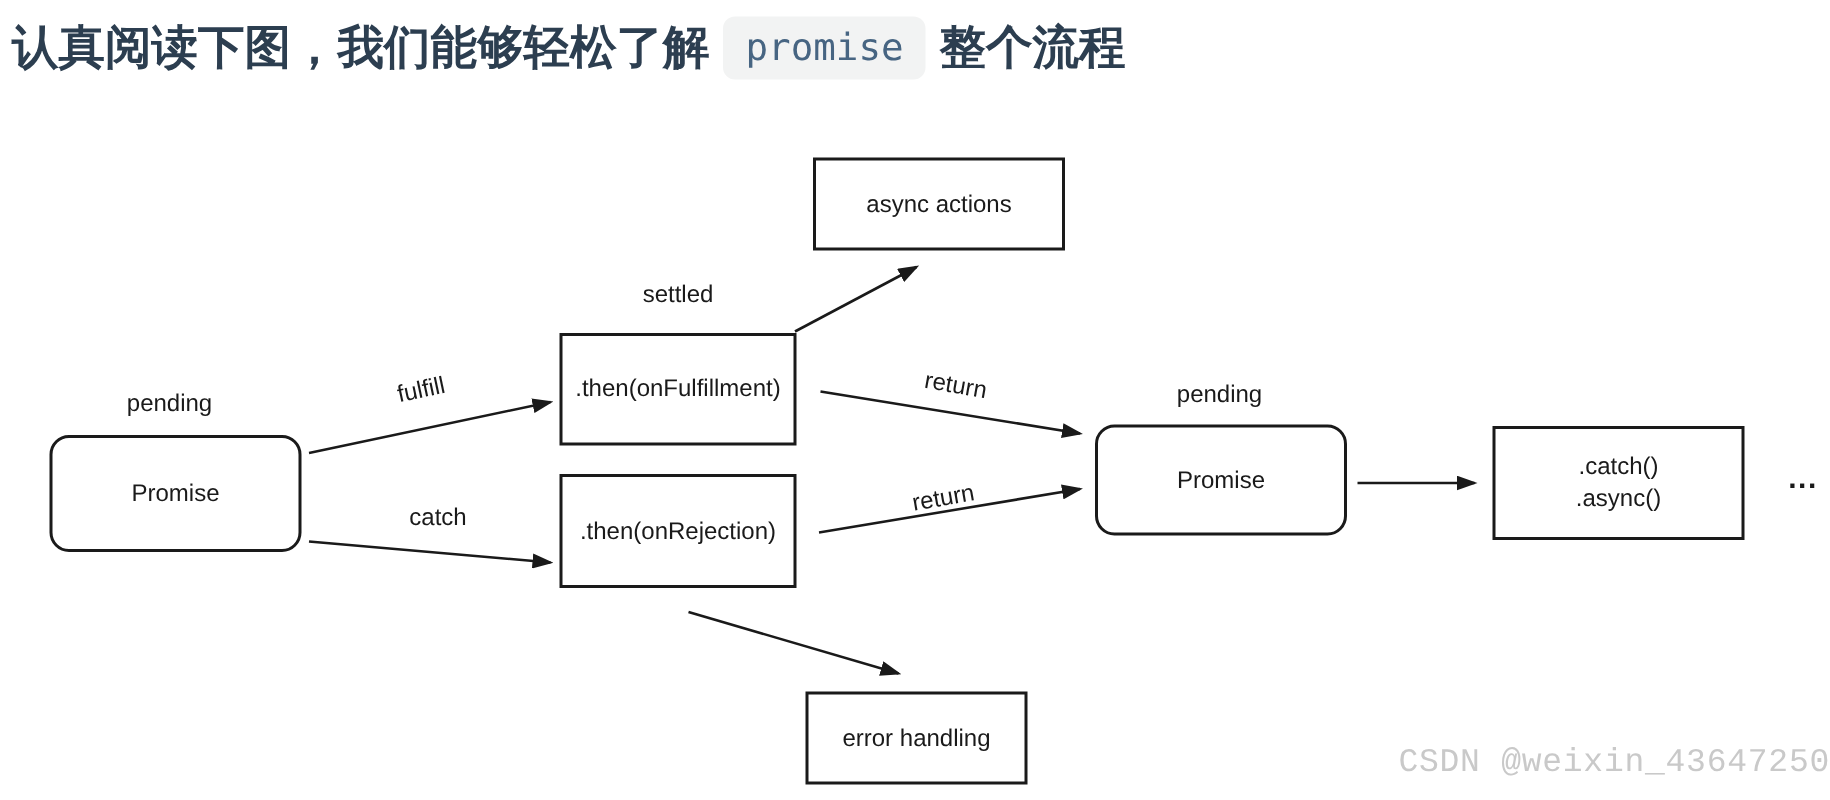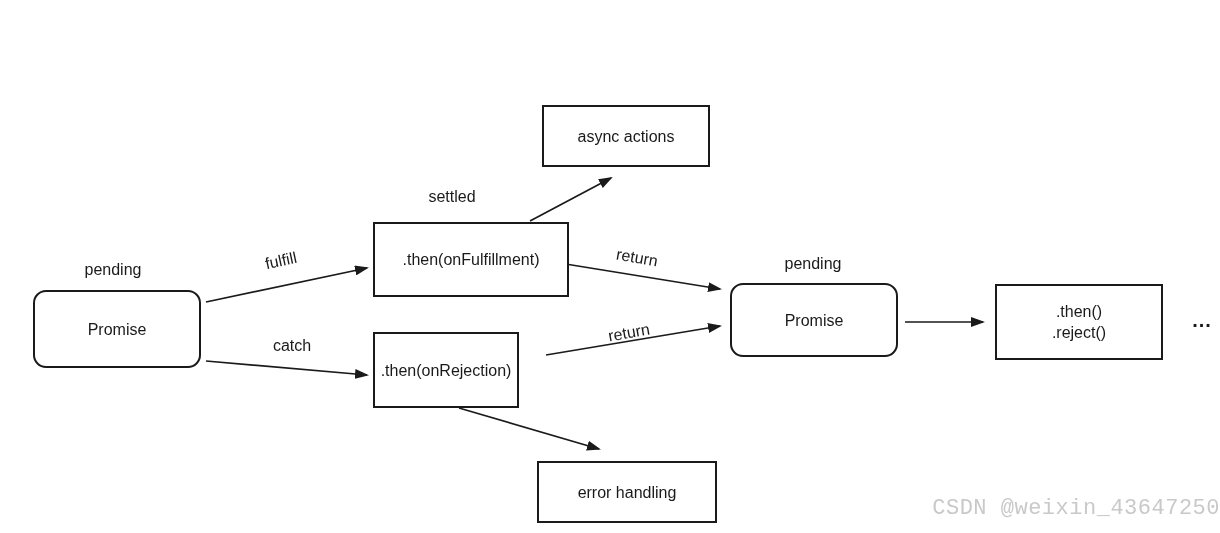--- a/index.html
+++ b/index.html
@@ -61,26 +61,26 @@
     align-items: center;
     justify-content: center;
     font-size: 16px;
     line-height: 21px;
     text-align: center;
     white-space: nowrap;
   }
   .rounded { border-radius: 13px; }
 
   #n-promise1   { left: 33px;  top: 290px; width: 168px; height: 78px; }
-  #n-fulfillment{ left: 373px; top: 222px; width: 196px; height: 75px; }
-  #n-rejection  { left: 373px; top: 332px; width: 146px; height: 76px; }
+  #n-fulfillment{ left: 373px; top: 222px; width: 158px; height: 75px; }
+  #n-rejection  { left: 373px; top: 316px; width: 158px; height: 76px; }
   #n-async      { left: 542px; top: 105px; width: 168px; height: 62px; }
   #n-promise2   { left: 730px; top: 283px; width: 168px; height: 74px; }
   #n-thencatch  { left: 995px; top: 284px; width: 168px; height: 76px; }
-  #n-error      { left: 537px; top: 461px; width: 180px; height: 62px; }
+  #n-error      { left: 537px; top: 461px; width: 148px; height: 62px; }
 
   .flabel {
     position: absolute;
     transform: translate(-50%, -50%);
     font-size: 16px;
     color: var(--diagram-ink);
     white-space: nowrap;
   }
   #l-pending1     { left: 113px;  top: 270px; }
   #l-settled      { left: 452px;  top: 197px; text-align: right; }
@@ -100,20 +100,25 @@
     color: var(--watermark-text);
     letter-spacing: 0.5px;
     font-family: Liberation Mono, monospace;
   }
 </style>
 </head>
 <body>
 
 <div class="page">
 
+  <h1 class="title">
+    <span>认真阅读下图，我们能够轻松了解</span>
+    <code class="inline-code">promise</code>
+    <span>整个流程</span>
+  </h1>
 
   <div class="diagram">
 
     <svg class="arrow-layer" width="1220" height="533" viewBox="0 0 1220 533">
       <defs>
         <marker id="ah" markerUnits="userSpaceOnUse" markerWidth="14" markerHeight="10" viewBox="0 0 14 10" refX="12" refY="5" orient="auto">
           <path d="M0,0 L14,5 L0,10 Z" fill="#1a1a1a"></path>
         </marker>
       </defs>
       <line x1="206" y1="302" x2="367" y2="268" marker-end="url(#ah)"></line>
@@ -139,22 +144,22 @@
 
     <div class="node" id="n-async">
       <span>async actions</span>
     </div>
 
     <div class="node rounded" id="n-promise2">
       <span>Promise</span>
     </div>
 
     <div class="node" id="n-thencatch">
-      <span>.then()</span>
-      <span>.reject()</span>
+      <span>.catch()</span>
+      <span>.async()</span>
     </div>
 
     <div class="node" id="n-error">
       <span>error handling</span>
     </div>
 
     <div class="flabel" id="l-pending1">pending</div>
     <div class="flabel" id="l-settled">settled</div>
     <div class="flabel" id="l-pending2">pending</div>
 

